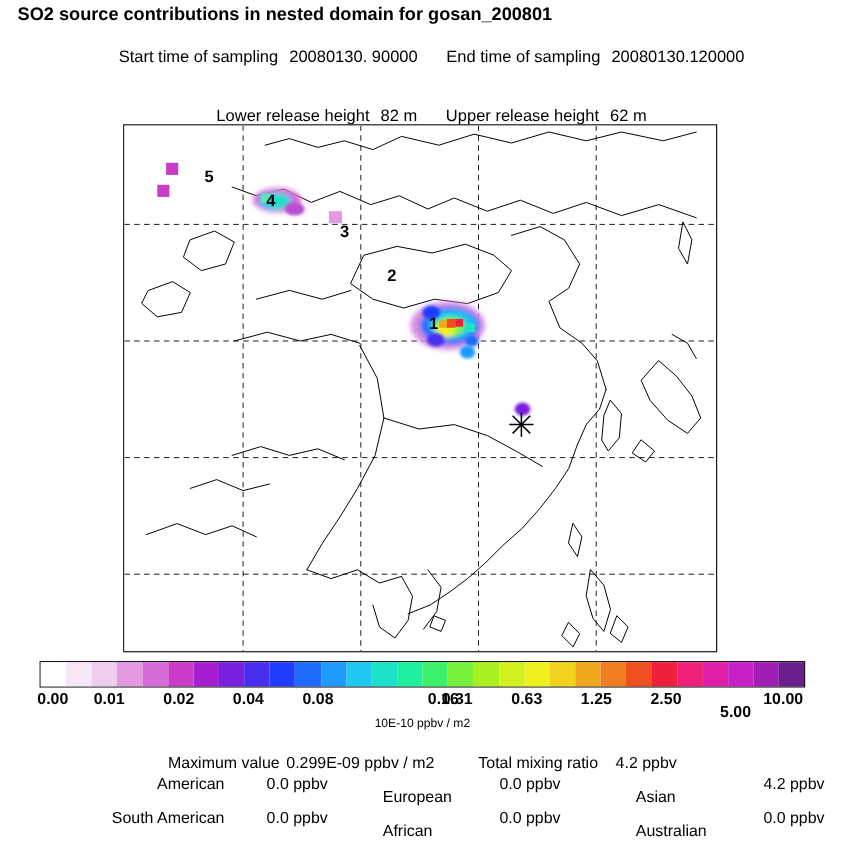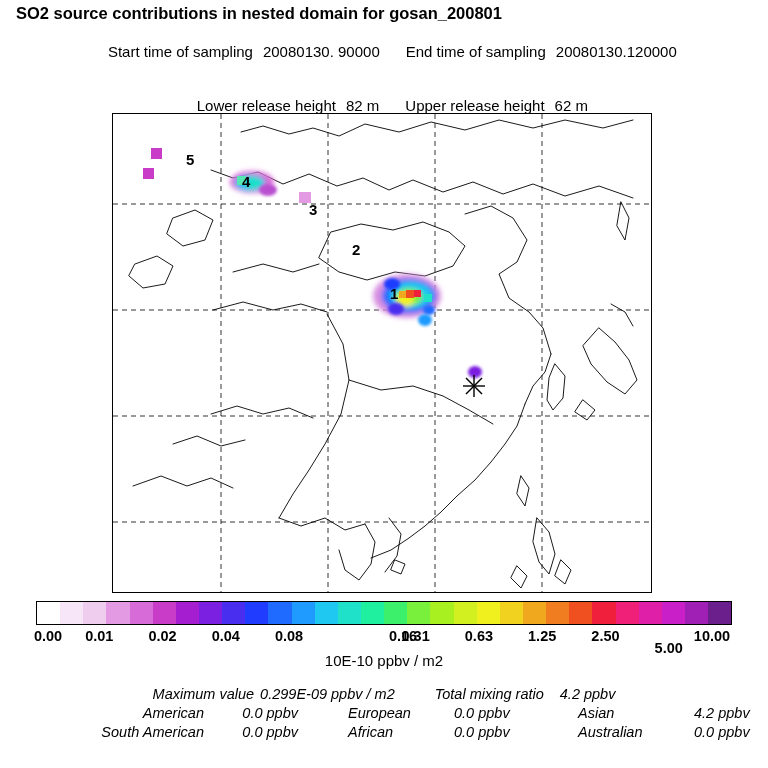--- a/index.html
+++ b/index.html
@@ -76,31 +76,30 @@
     font-size: 14.5px;
     font-weight: bold;
     transform: translateX(-50%);
     white-space: nowrap;
   }
   #cbar-unit {
     position: absolute;
     top: 652px;
     width: 768px;
     text-align: center;
-    font-size: 15px;
+    font-size: 11px;
   }
 
   
   #footer {
     position: absolute;
     top: 684px;
     left: 0;
     width: 768px;
     font-size: 14.5px;
-    font-style: italic;
   }
   .f-row {
     display: flex;
     justify-content: center;
     padding-top: 2px;
     white-space: pre;
   }
   .f-row .cell { display: inline-block; }
   .f-max-lbl { }
   .f-max-val { padding-left: 6px; }
@@ -109,21 +108,21 @@
 
   .grid3 {
     display: grid;
     grid-template-columns: 170px 120px 120px 110px 130px 110px;
     width: 700px;
     margin: 0 auto;
     font-size: 14.5px;
   }
   .grid3 .lbl { text-align: right; padding-right: 0px; }
   .grid3 .val { text-align: right; padding-right: 26px; }
-  .grid3 .lbl-l { text-align: left; padding-left: 24px; }
+  .grid3 .lbl-l { text-align: left; padding-left: 24px; margin-top: 12px; }
   .grid3 .val-l { text-align: left; padding-left: 10px; }
   .row-pad { padding-top: 3px; }
 </style>
 </head>
 <body>
 
 <div id="root">
 
   <div class="title">SO2 source contributions in nested domain for gosan_200801</div>
 

